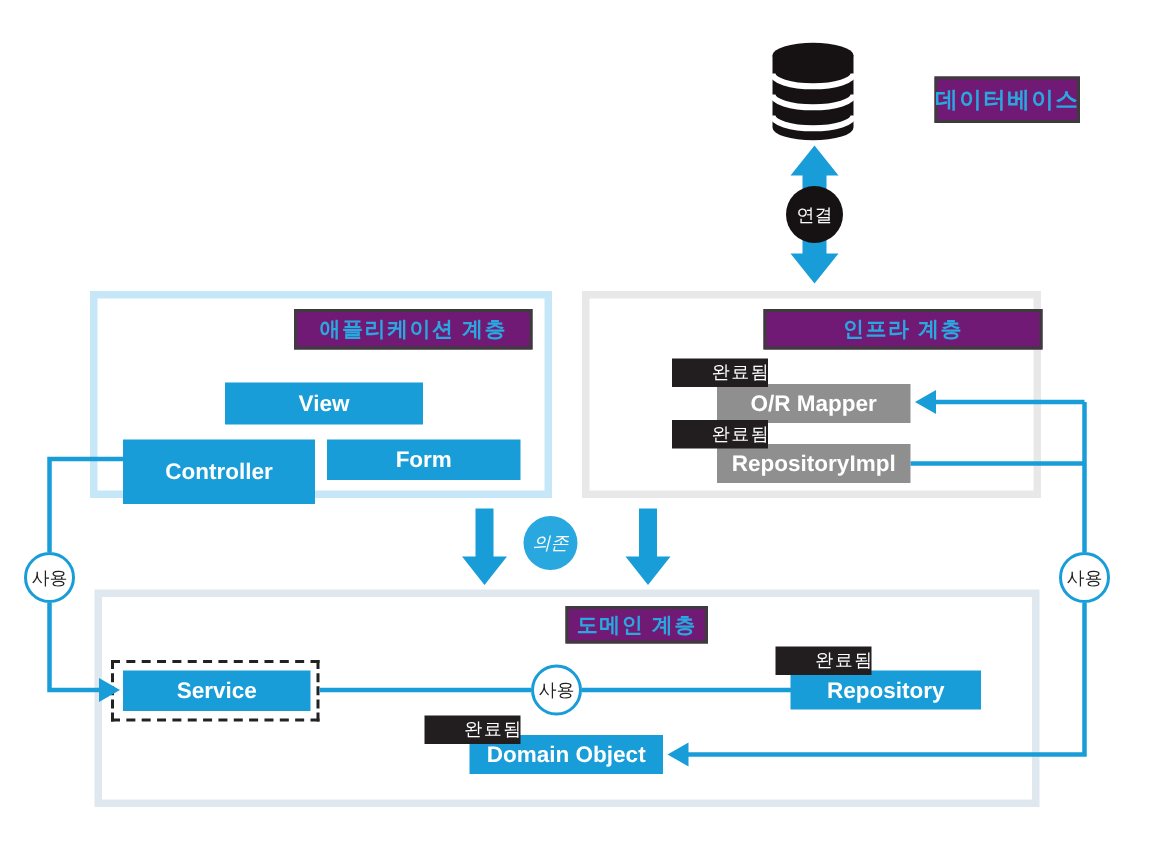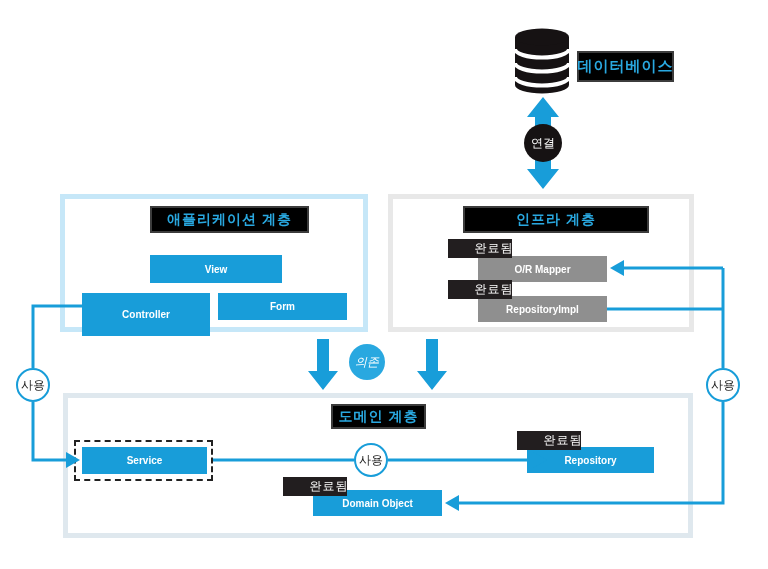--- a/index.html
+++ b/index.html
@@ -5,27 +5,27 @@
   html,body{margin:0;padding:0;background:#fff;}
   #stage{
     position:relative;width:768px;height:569px;background:#fff;overflow:hidden;
     font-family:"Liberation Sans","DejaVu Sans",sans-serif;
   }
   .layer{position:absolute;background:#fff;box-sizing:border-box;z-index:1;}
   .layer.app{border:5px solid #c6e7f8;}
   .layer.infra{border:5px solid #e8e8e8;}
   .layer.domain{border:5px solid #dfe8ee;}
   .title-box{
-    position:absolute;box-sizing:border-box;background:#000000;border:2px solid #3c3c3c;
+    position:absolute;box-sizing:border-box;background:#701a75;border:2px solid #3c3c3c;
     color:#29a8e0;font-size:14px;font-weight:600;letter-spacing:1px;
-    display:flex;align-items:center;justify-content:center;z-index:3;white-space:nowrap;
+    display:flex;align-items:center;justify-content:center;z-index:3;white-space:nowrap;margin-left:46px;
   }
   .btn{
     position:absolute;box-sizing:border-box;background:#189dd9;color:#fff;
-    font-size:10px;font-weight:bold;display:flex;align-items:center;justify-content:center;
+    font-size:15px;font-weight:bold;display:flex;align-items:center;justify-content:center;
     z-index:3;white-space:nowrap;
   }
   .btn.gray{background:#8f8f8f;}
   .badge{
     position:absolute;box-sizing:border-box;background:#221e1f;color:#fff;
     font-size:12px;display:flex;align-items:center;justify-content:center;
     z-index:5;white-space:nowrap;letter-spacing:1px;padding-left:28px;
   }
   .dashed-frame{
     position:absolute;box-sizing:border-box;border:2px dashed #222;background:transparent;z-index:2;

